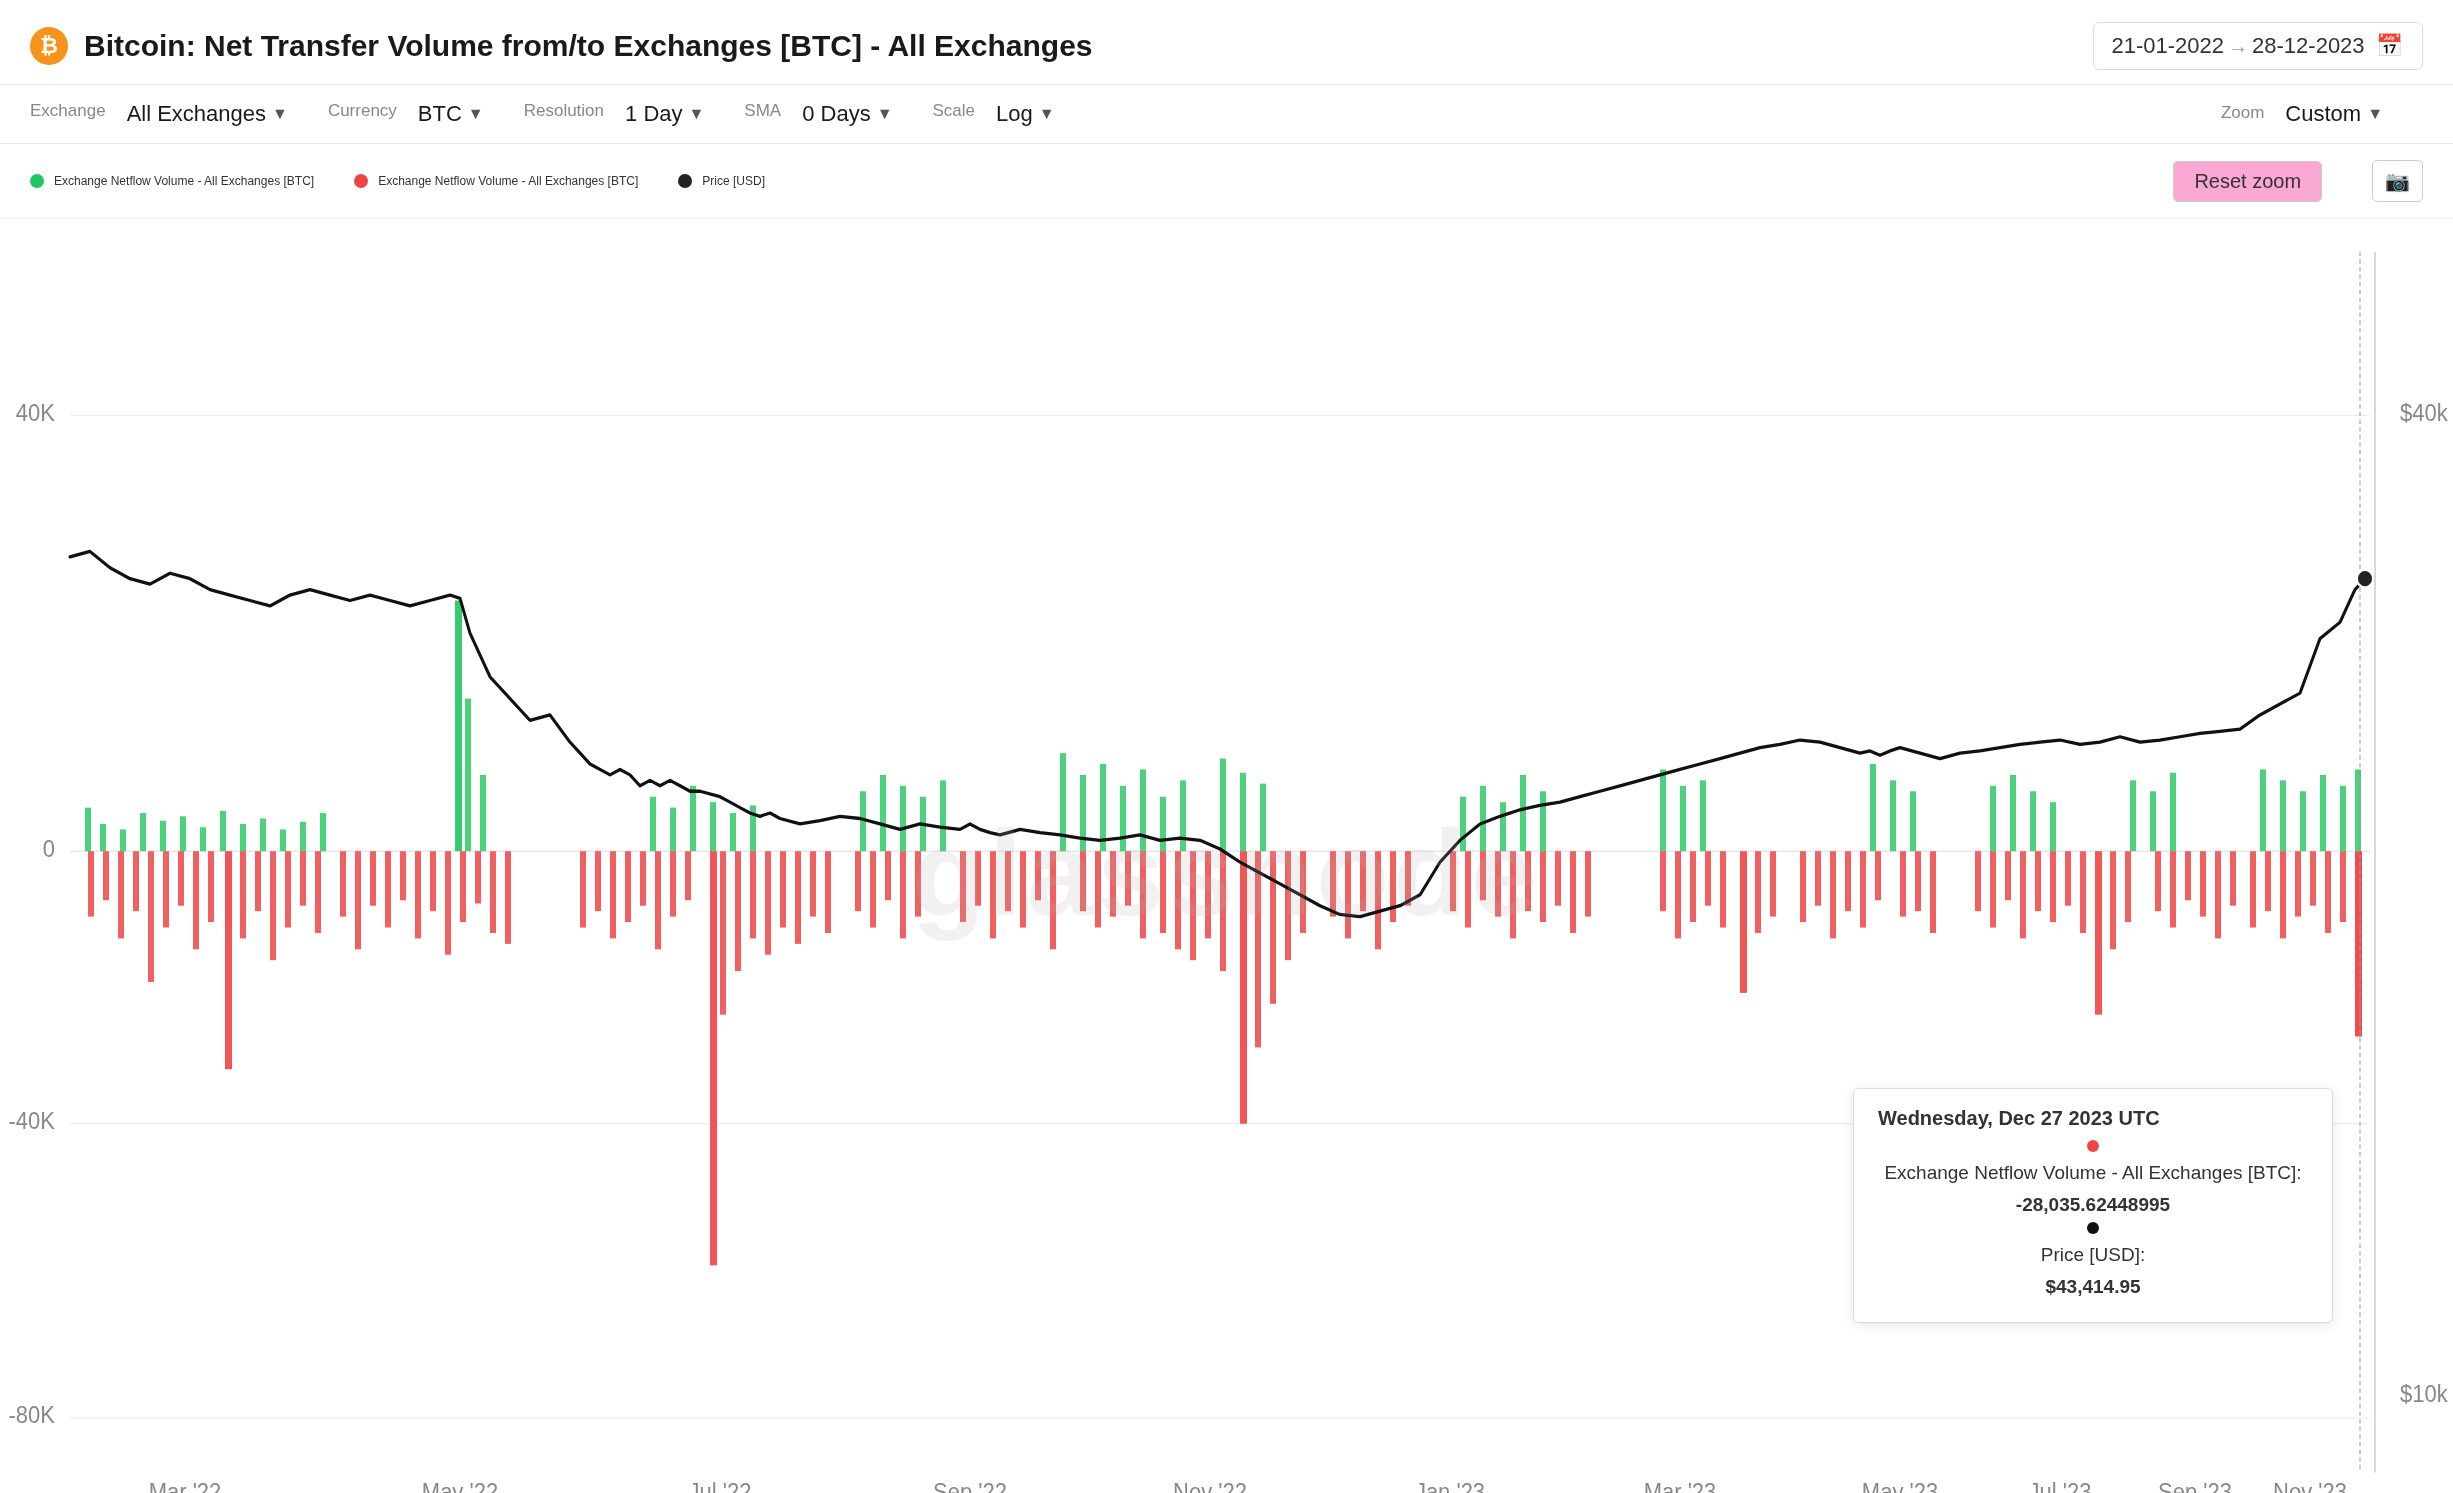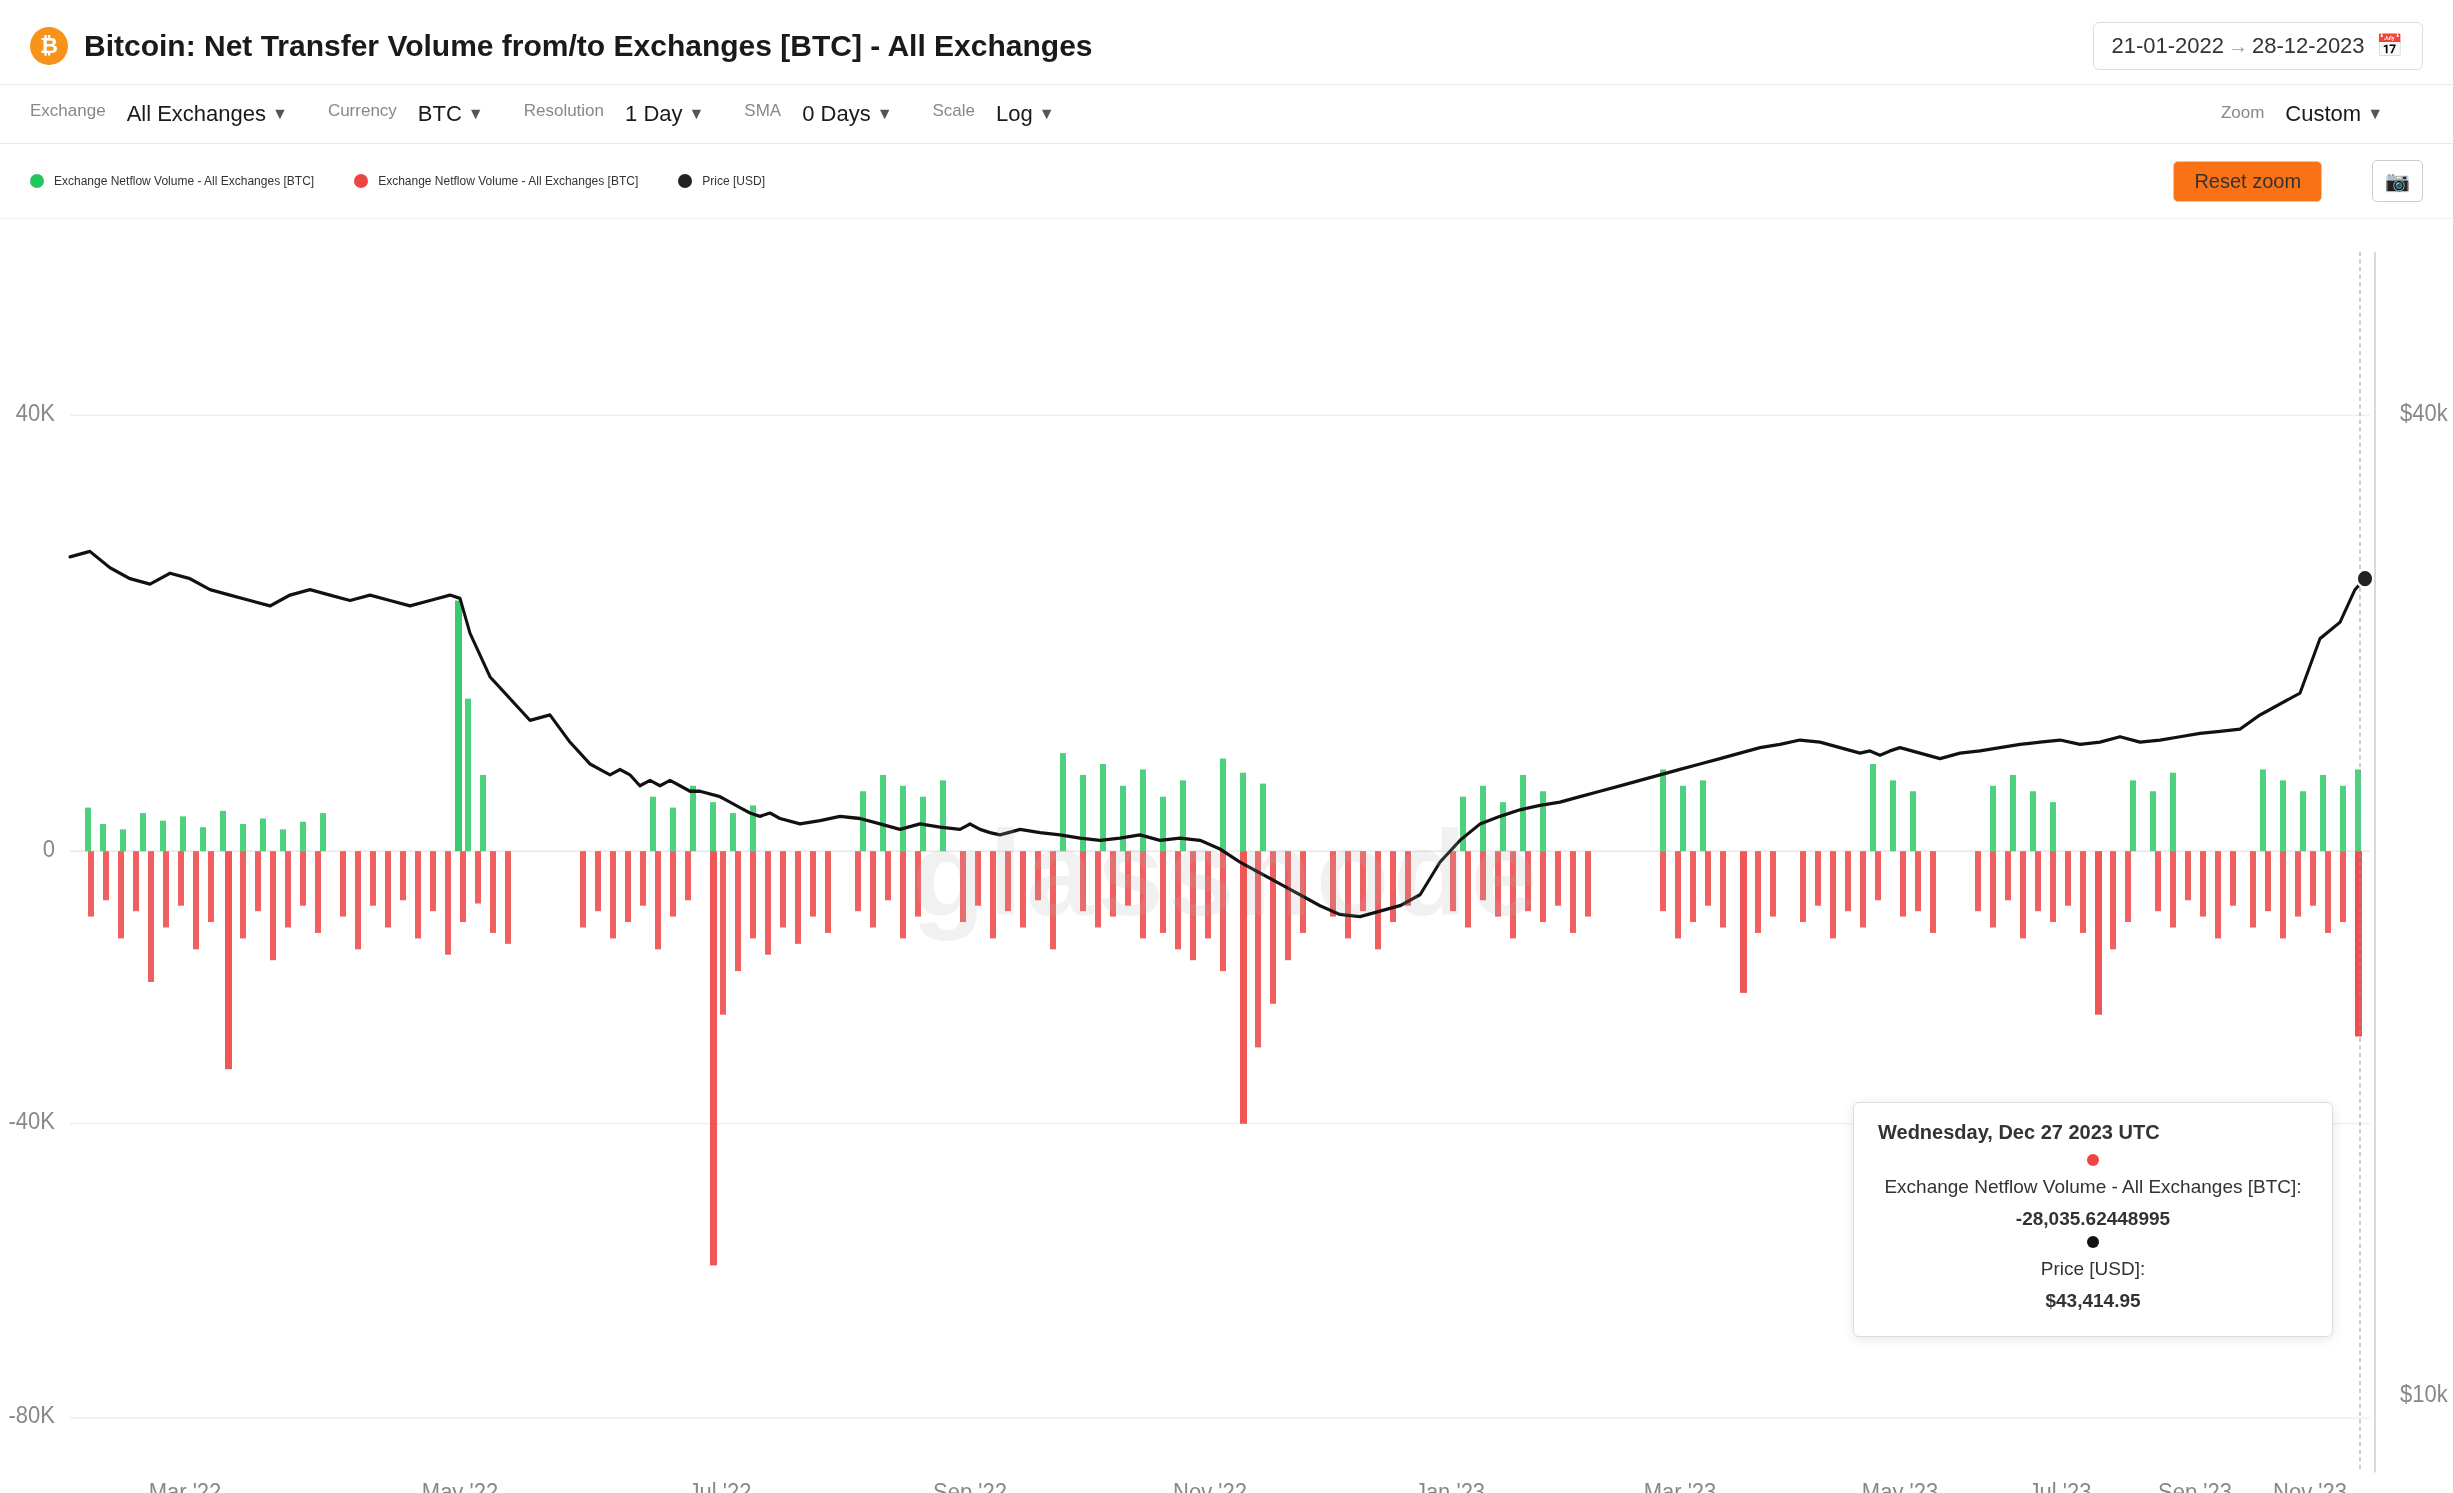--- a/index.html
+++ b/index.html
@@ -133,21 +133,21 @@
       flex-shrink: 0;
     }
 
     .legend-dot.green { background: #22c55e; }
     .legend-dot.red { background: #ef4444; }
     .legend-dot.dark { background: #222; }
 
     .reset-zoom-btn {
       margin-left: auto;
       border: 1px solid #ccc;
-      background: #f97316;
+      background: #f9a8d4;
       padding: 8px 20px;
       border-radius: 5px;
       font-size: 20px;
       cursor: pointer;
       color: #333;
     }
 
     .camera-btn {
       border: 1px solid #ccc;
       background: #fff;
@@ -565,21 +565,21 @@
         70,310 90,305 110,320 130,330 150,335 170,325 190,330 210,340 230,345 250,350 270,355 290,345 310,340 330,345 350,350 370,345 390,350 410,355 430,350 450,345 460,348 470,380 490,420 510,440 530,460 550,455 570,480 590,500 610,510 620,505 630,510 640,520 650,515 660,520 670,515 680,520 690,525 700,525 720,530 730,535 740,540 750,545 760,548 770,545 780,550 800,555 820,552 840,548 860,550 880,555 900,560 920,555 940,558 960,560 970,555 980,560 990,563 1000,565 1020,560 1040,563 1060,565 1080,568 1100,570 1120,568 1140,565 1160,570 1180,568 1200,570 1220,578 1240,590 1260,600 1280,610 1300,620 1320,630 1340,638 1360,640 1380,635 1400,630 1420,620 1440,590 1460,570 1480,555 1500,548 1520,542 1540,538 1560,535 1580,530 1600,525 1620,520 1640,515 1660,510 1680,505 1700,500 1720,495 1740,490 1760,485 1780,482 1800,478 1820,480 1840,485 1860,490 1870,488 1880,492 1890,488 1900,485 1920,490 1940,495 1960,490 1980,488 2000,485 2020,482 2040,480 2060,478 2080,482 2100,480 2120,475 2140,480 2160,478 2180,475 2200,472 2220,470 2240,468 2260,455 2280,445 2300,435 2320,385 2340,370 2355,340 2365,330 2370,325
       " fill="none" stroke="#111" stroke-width="3" stroke-linejoin="round" stroke-linecap="round"></polyline>
 
     <line x1="2360" y1="30" x2="2360" y2="1150" stroke="#999" stroke-width="1" stroke-dasharray="4,3"></line>
 
     <circle cx="2365" cy="330" r="8" fill="#222" stroke="#fff" stroke-width="2"></circle>
 
   </svg>
 
   
-  <div class="tooltip-box" style="right: 120px; bottom: 190px; margin-left: 8px;">
+  <div class="tooltip-box" style="right: 120px; bottom: 204px; margin-left: 8px;">
     <div class="tooltip-date">Wednesday, Dec 27 2023 UTC</div>
     <div class="tooltip-row">
       <div class="tooltip-dot" style="background:#ef4444;"></div>
       <span>Exchange Netflow Volume - All Exchanges [BTC]:</span>
       <strong>-28,035.62448995</strong>
     </div>
     <div class="tooltip-row">
       <div class="tooltip-dot" style="background:#111;"></div>
       <span>Price [USD]:</span>
       <strong>$43,414.95</strong>

